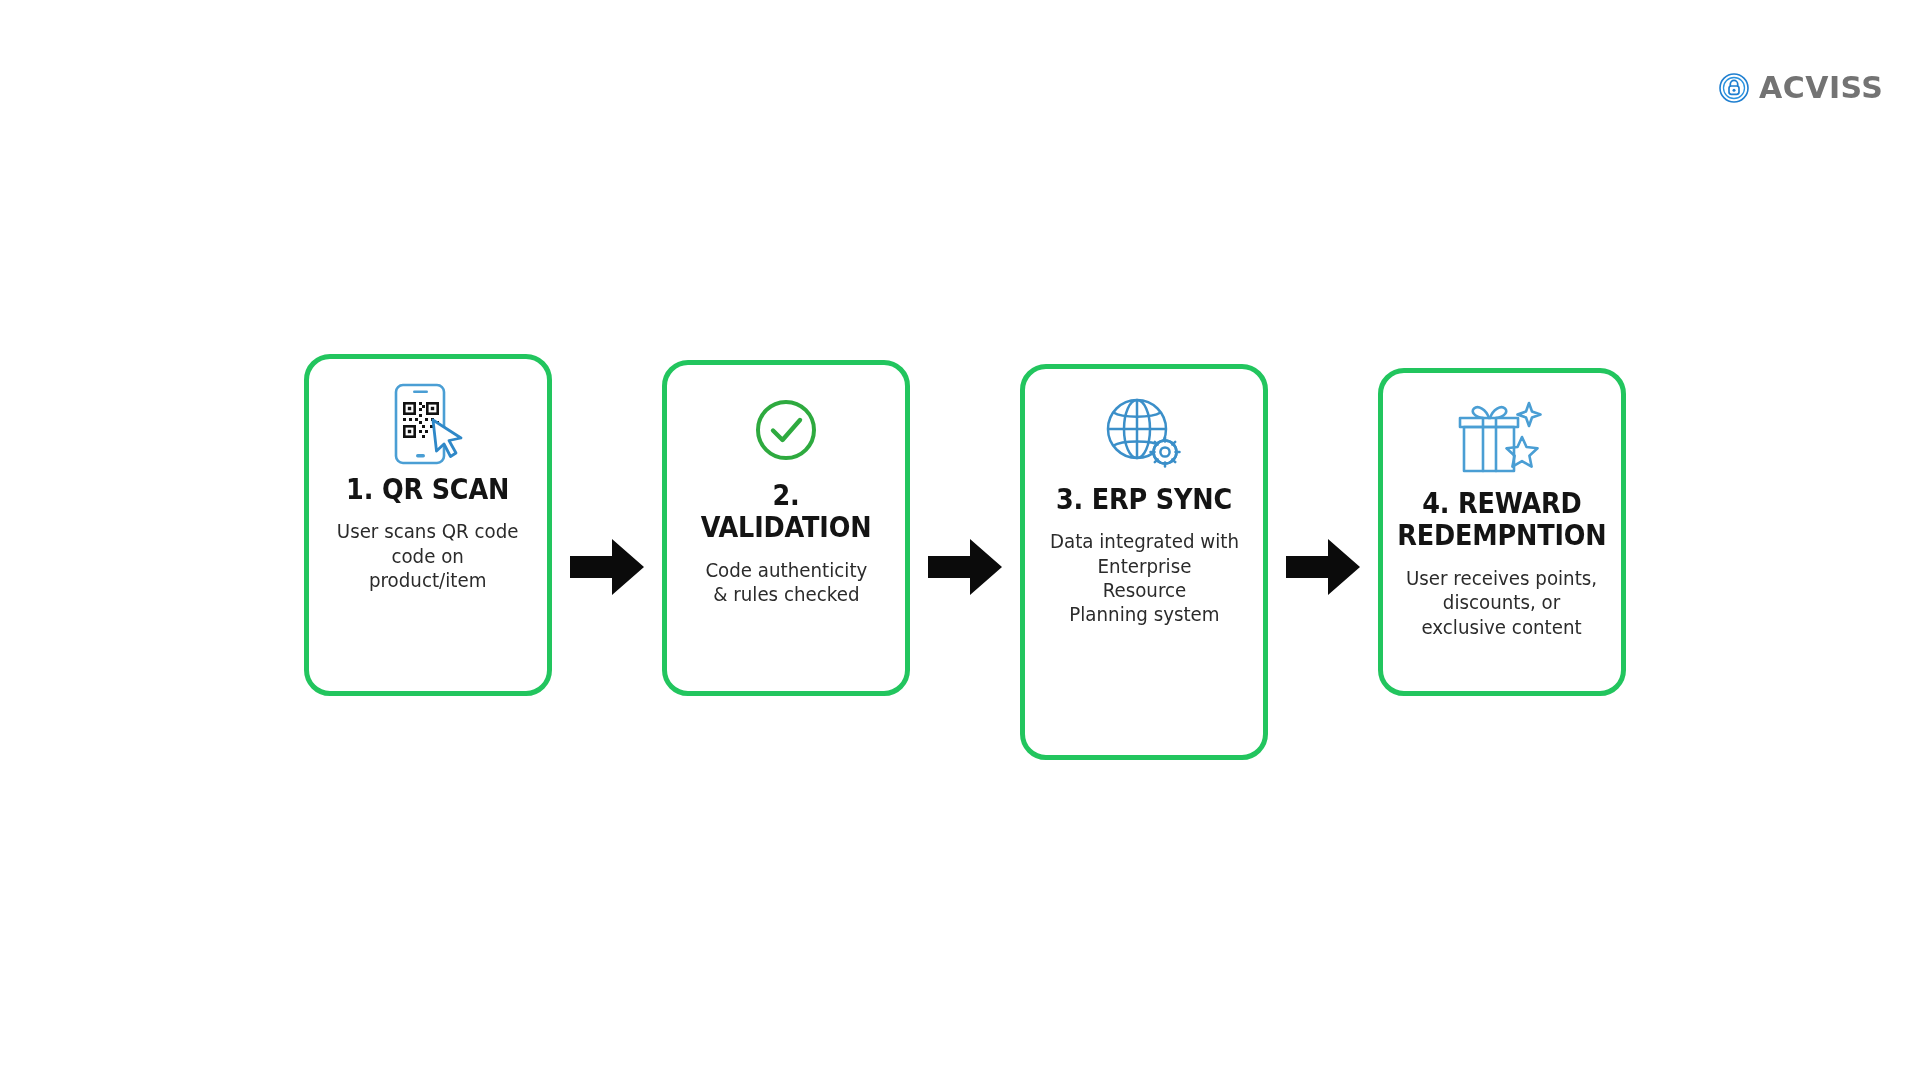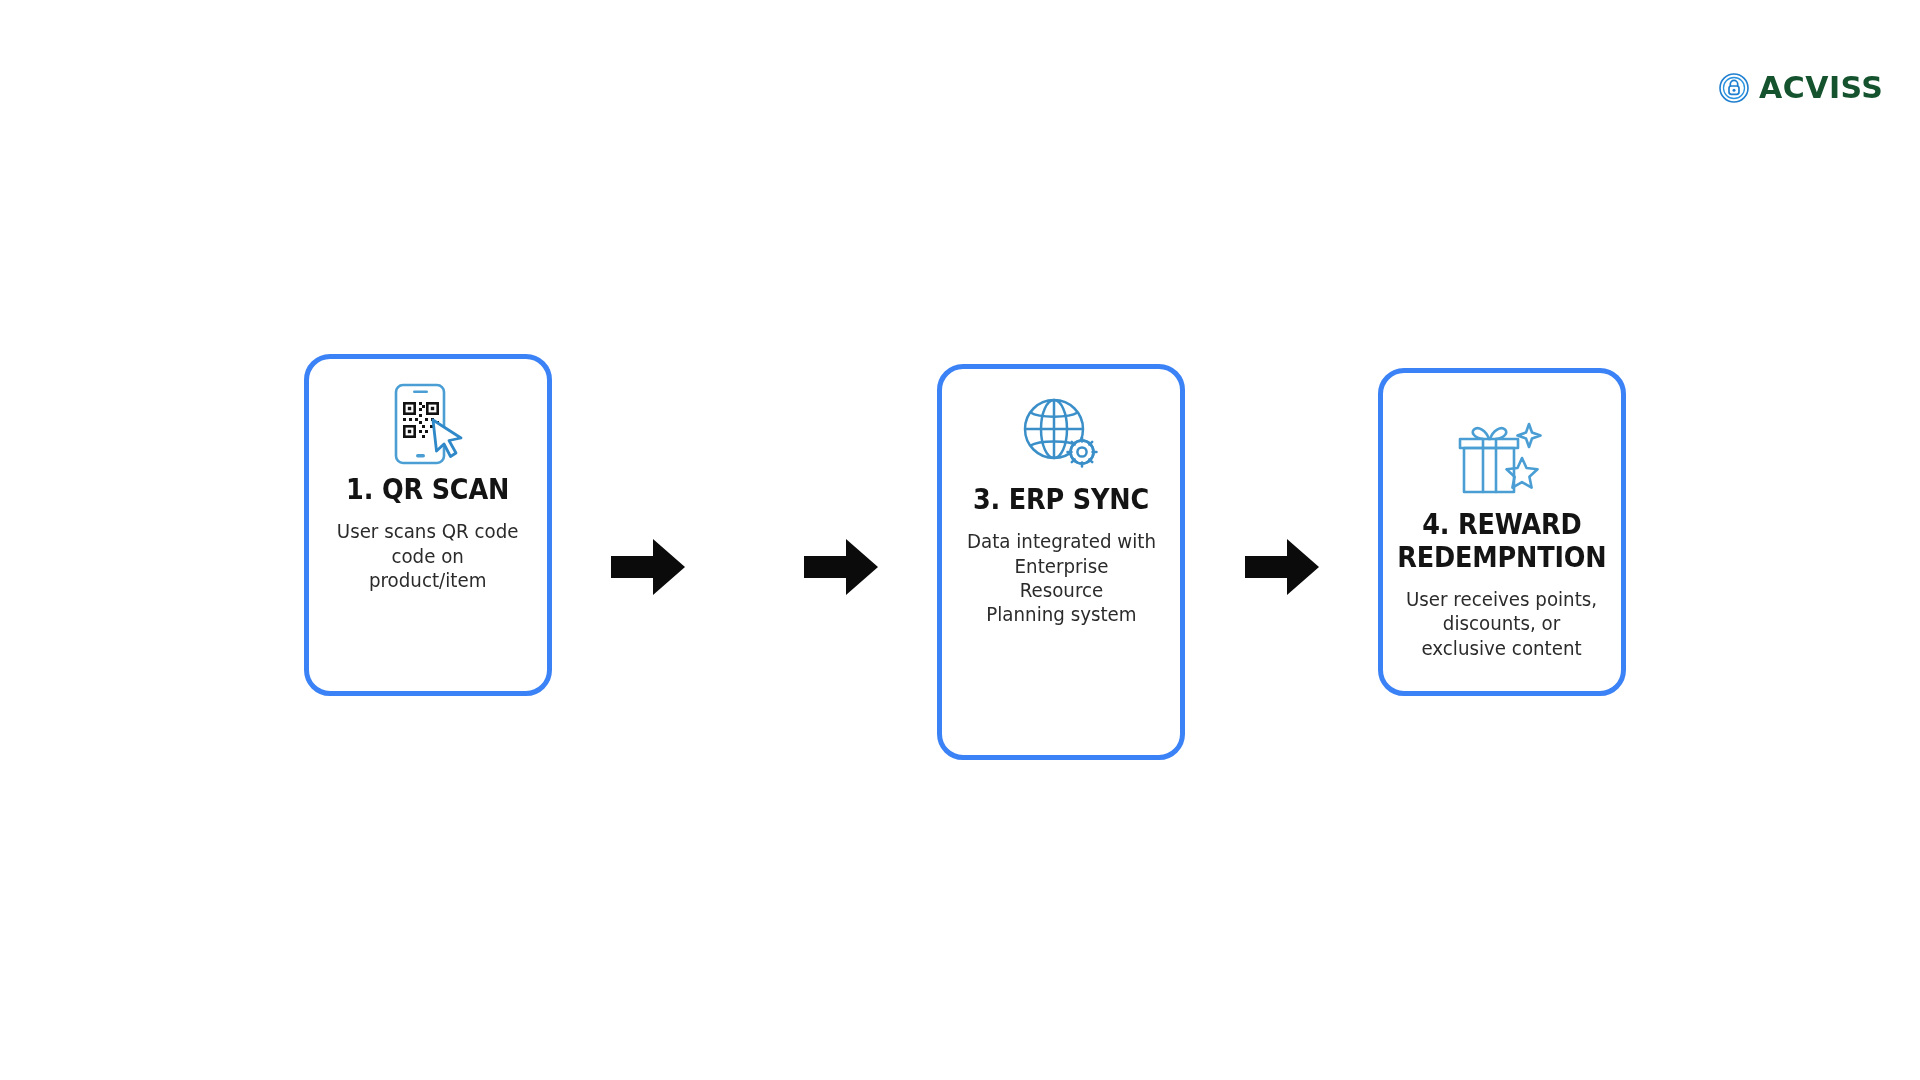--- a/index.html
+++ b/index.html
@@ -23,54 +23,54 @@
     display: flex;
     align-items: center;
     gap: 9px;
   }
   #brand-logo .logo-mark { width: 32px; height: 32px; display: block; }
   #brand-logo .logo-word {
     font-family: "DejaVu Sans", sans-serif;
     font-weight: 700;
     font-size: 30px;
     letter-spacing: 0.5px;
-    color: #14532d;
+    color: #737373;
     line-height: 1;
     white-space: nowrap;
   }
 
   
   #flow {
     position: absolute;
     left: 304px;
     top: 354px;
     width: 1322px;
     height: 342px;
     display: flex;
     flex-direction: row;
     align-items: stretch;
   }
 
   .card {
     width: 248px;
     flex: 0 0 248px;
     box-sizing: border-box;
-    border: 5px solid #3b82f6;
+    border: 5px solid #22c55e;
     border-radius: 26px;
     background: #ffffff;
     display: flex;
     flex-direction: column;
     align-items: center;
     padding: 22px 10px 10px 10px;
   }
   
   .card.c1 { margin-top: 0px;  height: 342px; }
   .card.c2 { margin-top: 6px;  height: 336px; }
   .card.c3 { margin-top: 10px; height: 396px; }
-  .card.c4 { margin-top: 14px; height: 328px; justify-content: center; }
+  .card.c4 { margin-top: 14px; height: 328px; }
 
   .card-icon {
     height: 86px;
     display: flex;
     align-items: center;
     justify-content: center;
     margin-bottom: 6px;
   }
   .card-icon svg { display: block; }
 
@@ -169,20 +169,31 @@
   </div>
 
   <div class="arrow">
     <span>
       <svg width="74" height="56" viewBox="0 0 74 56">
         <path d="M0 17 H42 V0 L74 28 L42 56 V39 H0 Z" fill="#0b0b0b"></path>
       </svg>
     </span>
   </div>
 
+  <div class="card c2">
+    <div class="card-icon">
+      <svg width="66" height="66" viewBox="0 0 66 66" fill="none">
+        <circle cx="33" cy="33" r="28" stroke="#2eaa3f" stroke-width="4"></circle>
+        <path d="M20 33.5 L29.5 43 L47 23" stroke="#2eaa3f" stroke-width="4.4" stroke-linecap="round" stroke-linejoin="round"></path>
+      </svg>
+    </div>
+    <div class="card-title">2. VALIDATION</div>
+    <div class="card-desc">Code authenticity
+&amp; rules checked</div>
+  </div>
 
   <div class="arrow">
     <span>
       <svg width="74" height="56" viewBox="0 0 74 56">
         <path d="M0 17 H42 V0 L74 28 L42 56 V39 H0 Z" fill="#0b0b0b"></path>
       </svg>
     </span>
   </div>
 
   <div class="card c3">

